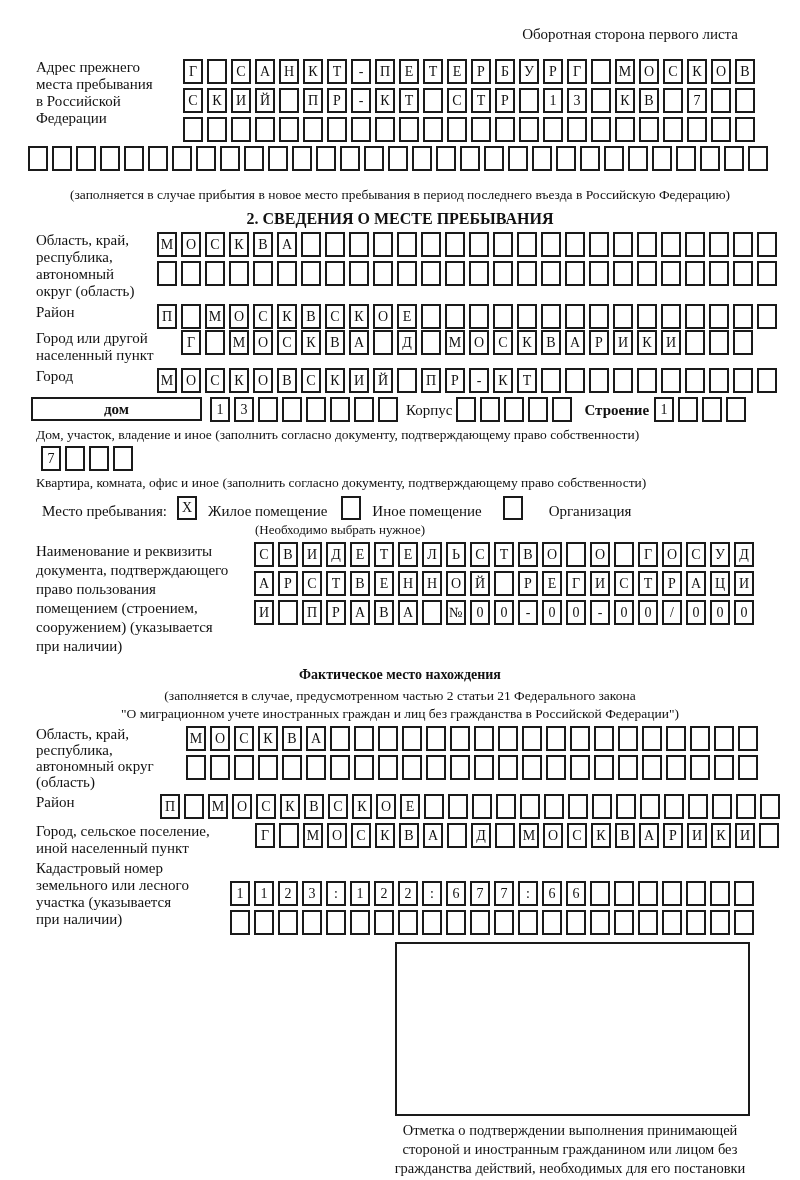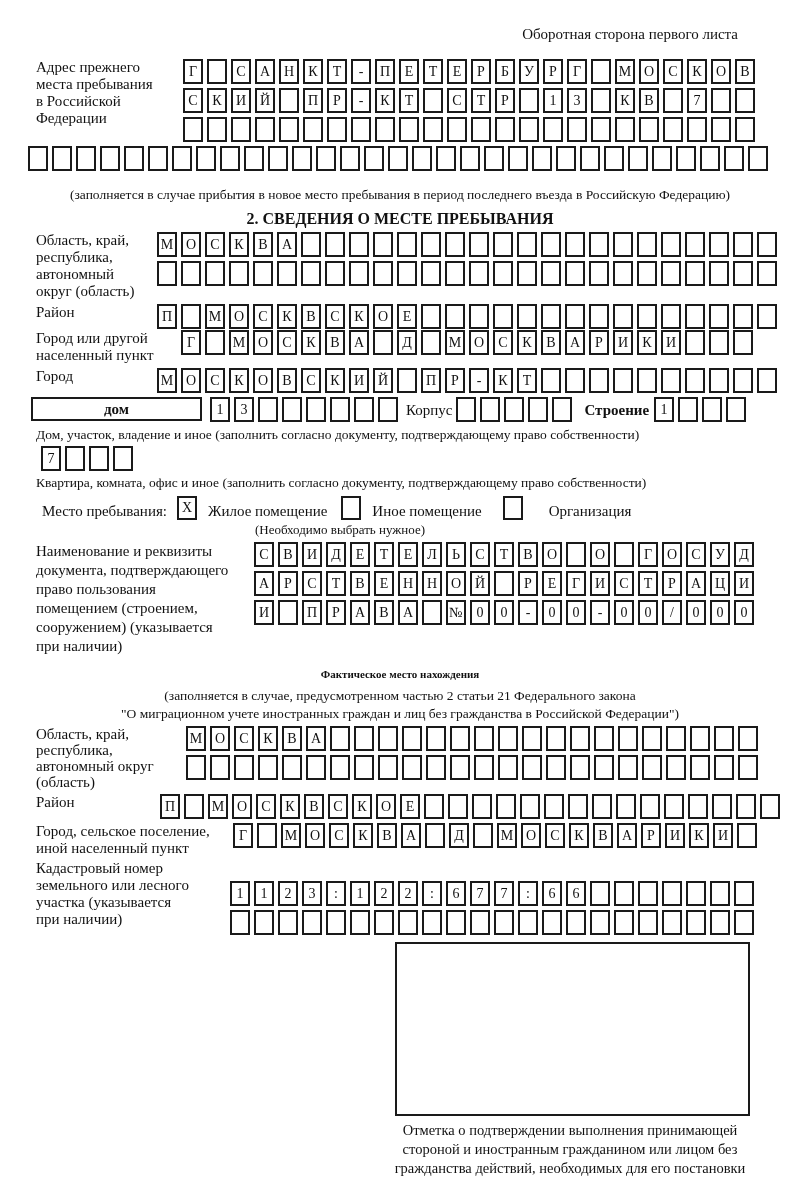--- a/index.html
+++ b/index.html
@@ -22,21 +22,21 @@
   .note-c{text-align:center;font-size:13.5px;line-height:18px;}
   .note-l{margin-left:36px;font-size:13.5px;line-height:17px;}
   .sec-title{text-align:center;font-weight:bold;font-size:16px;line-height:20px;}
   
   .g-prev .flabel{width:183px;}
   .g-oblast .flabel,.g-rayon .flabel,.g-ulitsa .flabel{width:157px;}
   .g-gorod .flabel{width:181px;}
   .g-doc .flabel{width:254px;}
   .g-foblast .flabel{width:186px;}
   .g-frayon .flabel{width:160px;}
-  .g-fgorod .flabel{width:233px;}
+  .g-fgorod .flabel{width:255px;}
   .g-kadastr .flabel{width:230px;}
   .g-prev{margin-top:16px;}
   .fullrow{margin-left:28px;margin-top:4px;}
   .n1{margin-top:15px;}
   .t2{margin-top:5px;}
   .g-oblast{margin-top:3px;}
   .g-rayon{margin-top:4px;}
   .g-gorod{margin-top:1px;}
   .g-ulitsa{margin-top:4px;}
   .domrow{display:flex;align-items:flex-start;margin-left:31px;margin-top:4px;}
@@ -54,21 +54,21 @@
   .mesto{display:flex;align-items:flex-end;margin-left:42px;margin-top:5px;}
   .mesto .chk1{margin-left:10px;}
   .mesto .o1{margin-left:11px;}
   .mesto .chk2{margin-left:14px;}
   .mesto .o2{margin-left:11px;}
   .mesto .chk3{margin-left:21px;}
   .mesto .o3{margin-left:26px;}
   .nmesto{margin-left:240px;width:200px;text-align:center;font-size:13px;margin-top:2px;}
   .g-doc{margin-top:4px;}
   .g-doc .flabel{line-height:19px;}
-  .ftitle{margin-top:9px;text-align:center;font-weight:bold;font-size:11px;line-height:19px;}
+  .ftitle{margin-top:9px;text-align:center;font-weight:bold;font-size:14px;line-height:19px;}
   .fnotes{margin-top:3px;text-align:center;font-size:13.5px;line-height:18px;}
   .g-foblast{margin-top:3px;}
   .g-foblast .flabel{line-height:16px;}
   .g-frayon{margin-top:4px;}
   .g-fgorod{margin-top:4px;}
   .g-kadastr{margin-top:3px;}
   .g-kadastr .cellcol{margin-top:21px;}
   .stampbox{box-sizing:border-box;margin-left:395px;margin-top:7px;width:355px;height:174px;
         border:2px solid #1a1a1a;background:#fff;}
   .caption{margin-left:368px;margin-top:5px;width:404px;text-align:center;

